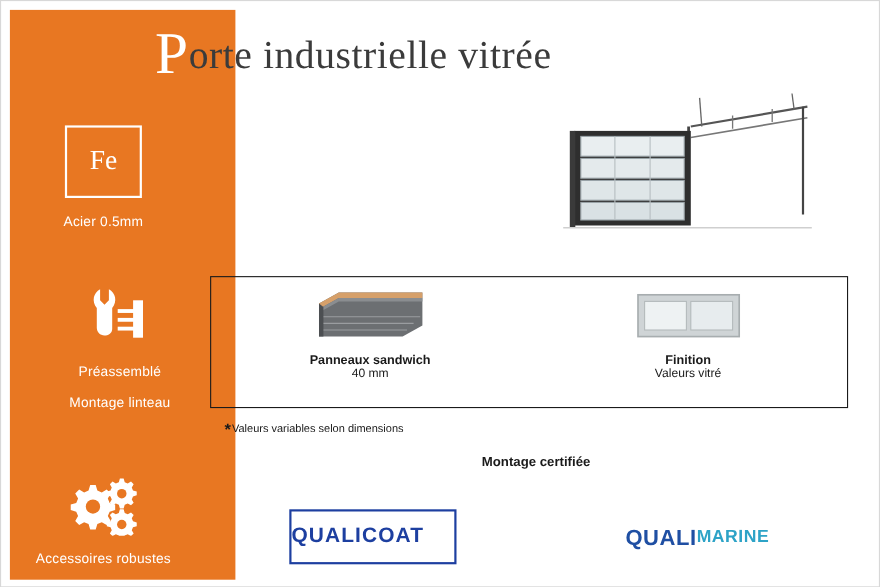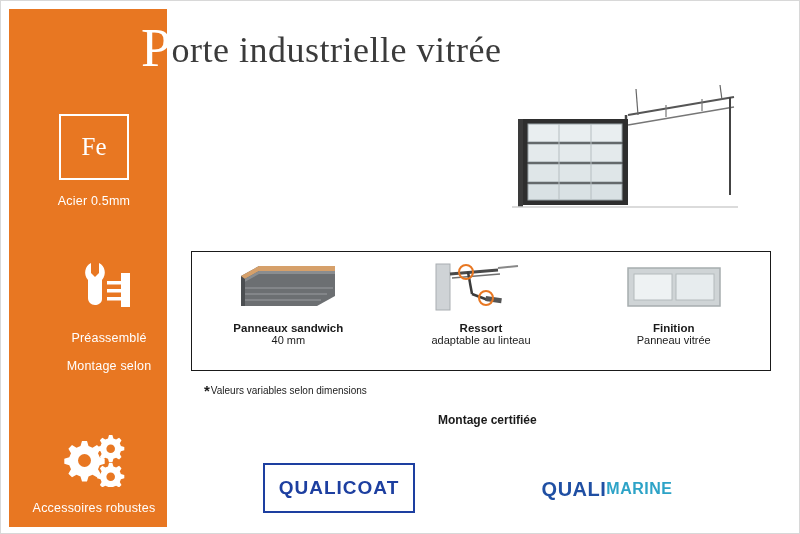--- a/index.html
+++ b/index.html
@@ -18,21 +18,21 @@
     overflow: hidden;
     border: 1px solid #d8d8d8;
     box-sizing: border-box;
   }
 
   
   .sidebar {
     position: absolute;
     left: 8px;
     top: 8px;
-    width: 158px;
+    width: 205px;
     height: 518px;
     background: #e87722;
   }
   .sidebar-block {
     position: absolute;
     width: 170px;
     text-align: center;
     color: #ffffff;
   }
   .sidebar-label {
@@ -159,33 +159,32 @@
   .logo-qualicoat {
     position: absolute;
     left: 262px;
     top: 462px;
     width: 152px;
     height: 50px;
     border: 2px solid #1d3fa0;
     box-sizing: border-box;
     display: flex;
     align-items: center;
-    justify-content: center;
     background: #ffffff;
   }
   .logo-qualicoat .txt {
     font-size: 19px;
     font-weight: bold;
     color: #1d3fa0;
     letter-spacing: 1px;
     font-family: "Liberation Sans", sans-serif;
   }
   .logo-qualimarine {
     position: absolute;
-    left: 531px;
+    left: 558px;
     top: 470px;
     width: 150px;
     height: 36px;
     display: flex;
     align-items: center;
     justify-content: center;
   }
   .logo-qualimarine .q1 {
     font-size: 20px;
     font-weight: bold;
@@ -217,21 +216,21 @@
 
           <path d="M14 4 L14 14 L18 18 L22 14 L22 4 C28 7 30 15 25 21 L25 40 C25 44 21 46 18 46 C14 46 11 43 11 39 L11 21 C6 15 8 7 14 4 Z" fill="#ffffff"></path>
 
           <rect x="30" y="22" width="22" height="3.5" fill="#ffffff"></rect>
           <rect x="30" y="30" width="22" height="3.5" fill="#ffffff"></rect>
           <rect x="30" y="38" width="22" height="3.5" fill="#ffffff"></rect>
           <rect x="44" y="14" width="9" height="34" fill="#ffffff"></rect>
         </svg>
       </div>
       <div class="sidebar-label">Préassemblé</div>
-      <div class="sidebar-label" style="margin-top:9px;">Montage selon</div>
+      <div class="sidebar-label" style="margin-top:9px;">Montage linteau</div>
     </div>
 
     <div class="sidebar-block" style="top:418px;text-align:center;">
       <div class="icon-wrap">
         <svg width="74" height="58" viewBox="0 0 74 58" aria-hidden="true">
           <g fill="#ffffff">
 
             <path d="M25 12 l5 0 1.5 5 4 1.7 4.5-2.6 3.6 3.6 -2.6 4.5 1.7 4 5 1.5 0 5 -5 1.5 -1.7 4 2.6 4.5 -3.6 3.6 -4.5-2.6 -4 1.7 -1.5 5 -5 0 -1.5-5 -4-1.7 -4.5 2.6 -3.6-3.6 2.6-4.5 -1.7-4 -5-1.5 0-5 5-1.5 1.7-4 -2.6-4.5 3.6-3.6 4.5 2.6 4-1.7 z"></path>
             <circle cx="27.5" cy="31.5" r="6.5" fill="#e87722"></circle>
 
@@ -294,49 +293,32 @@
             <line x1="8" y1="34" x2="92" y2="34"></line>
             <line x1="8" y1="40" x2="86" y2="40"></line>
           </g>
           <polygon points="6,16 6,46 10,46 10,19" fill="#4c4f52"></polygon>
         </svg>
       </div>
       <div class="feature-title">Panneaux sandwich</div>
       <div class="feature-value">40 mm</div>
     </div>
 
-    <div class="feature">
-      <div class="feature-visual">
-        <svg width="106" height="54" viewBox="0 0 106 54" aria-hidden="true">
-          <rect x="8" y="4" width="14" height="46" fill="#cfd3d6" stroke="#a9aeb2" stroke-width="1"></rect>
-          <path d="M22 14 L70 10" stroke="#4a4a4a" stroke-width="3"></path>
-          <path d="M24 18 L72 14" stroke="#6f6f6f" stroke-width="1.5"></path>
-          <path d="M40 12 L44 34" stroke="#3c3c3c" stroke-width="2.5"></path>
-          <path d="M44 34 L60 40" stroke="#3c3c3c" stroke-width="2.5"></path>
-          <rect x="58" y="36" width="16" height="5" fill="#555" transform="rotate(8 58 36)"></rect>
-          <circle cx="38" cy="12" r="7" fill="none" stroke="#e87722" stroke-width="2"></circle>
-          <circle cx="58" cy="38" r="7" fill="none" stroke="#e87722" stroke-width="2"></circle>
-          <path d="M70 8 L90 6" stroke="#888" stroke-width="2"></path>
-        </svg>
-      </div>
-      <div class="feature-title">Ressort</div>
-      <div class="feature-value">adaptable au linteau</div>
-    </div>
 
 
     <div class="feature">
       <div class="feature-visual">
         <svg width="100" height="50" viewBox="0 0 100 50" aria-hidden="true">
           <rect x="4" y="6" width="92" height="38" fill="#cfd4d6" stroke="#a7adaf" stroke-width="1.5"></rect>
           <rect x="10" y="12" width="38" height="26" fill="#eef2f3" stroke="#b4babc" stroke-width="1"></rect>
           <rect x="52" y="12" width="38" height="26" fill="#e7ecee" stroke="#b4babc" stroke-width="1"></rect>
         </svg>
       </div>
       <div class="feature-title">Finition</div>
-      <div class="feature-value">Panneau vitrée</div>
+      <div class="feature-value">Valeurs vitré</div>
     </div>
   </div>
 
   <div class="footnote">
     <span class="star">*</span><span>Valeurs variables selon dimensions</span>
   </div>
 
   <div class="cert-title">Montage certifiée</div>
 
   <div class="logo-qualicoat">

